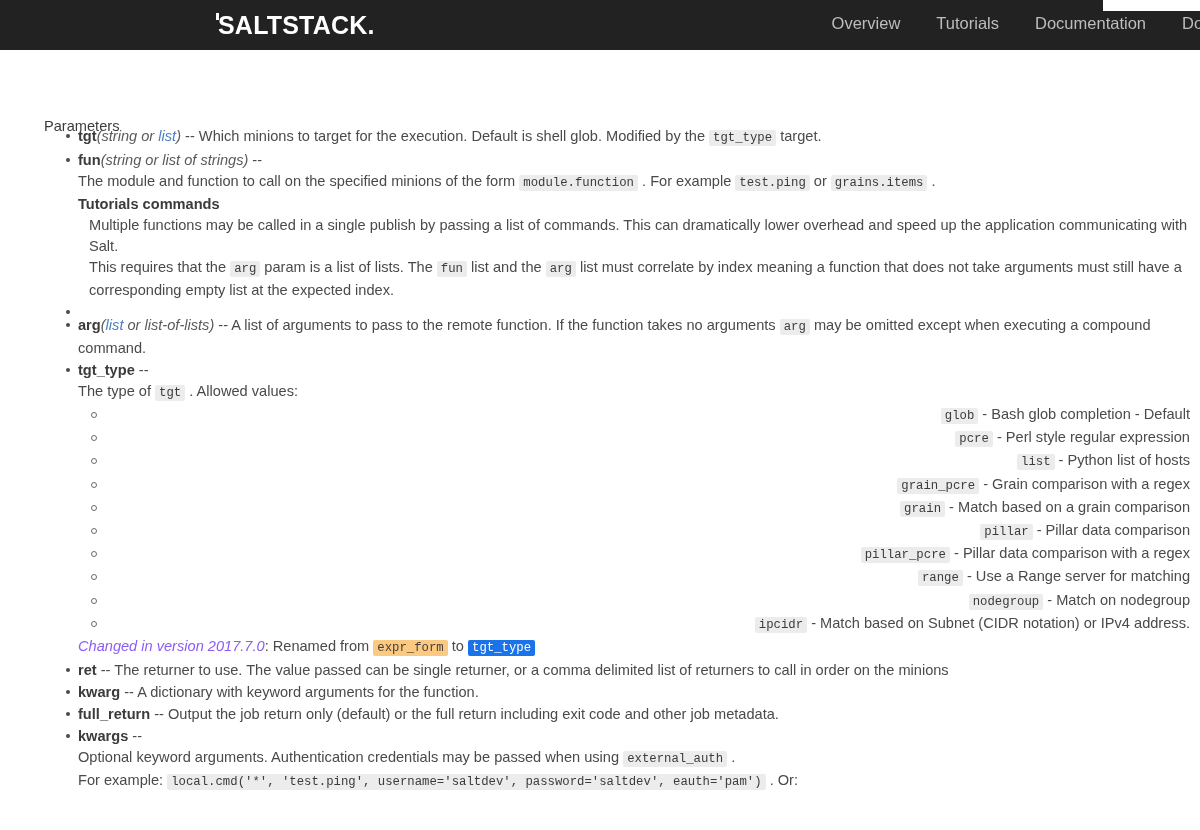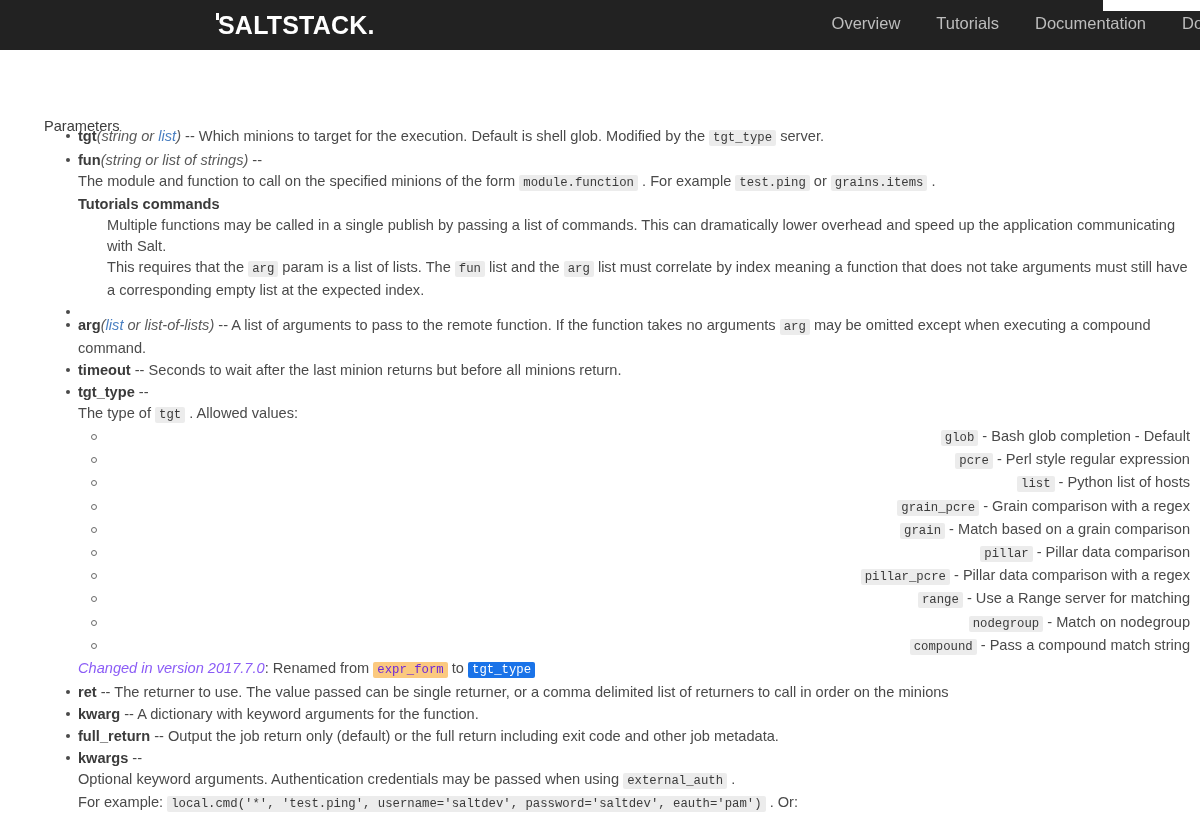--- a/index.html
+++ b/index.html
@@ -132,25 +132,25 @@
 
   code, .code {
     font-family: "Liberation Mono", monospace;
     font-size: 12.3px;
     background: #ececec;
     color: #3b3b3b;
     padding: 1px 4px;
     border-radius: 2px;
     white-space: nowrap;
   }
-  code.hl-orange { background: #fbc97f; color: #6d28d9; }
+  code.hl-orange { background: #fbc97f; color: #404040; }
   code.hl-blue   { background: #1a73e8; color: #ffffff; }
   .sub-block { margin: 0; padding: 0; }
   .sub-title { font-weight: 700; color: #3b3b3b; }
-  .deep-para { margin-left: 29px; }
+  .deep-para { margin-left: 11px; }
 
   ul.allowed-list {
     list-style: none;
     margin: 0;
     padding: 0 0 0 26px;
   }
   ul.allowed-list > li {
     position: relative;
     margin: 0;
     padding: 0;
@@ -191,21 +191,21 @@
   <div id="header-notch"></div>
 </div>
 
 <div id="doc-content">
 
   <div id="params-heading" class="section-title">Parameters</div>
 
   <ul class="param-list">
 
     <li>
-      <span class="pname">tgt</span><span class="ptype">(</span><span class="ptype">string or </span><a class="reflink ital" href="#">list</a><span class="ptype">)</span><span> -- </span><span>Which minions to target for the execution. Default is shell glob. Modified by the </span><code>tgt_type</code><span> server.</span>
+      <span class="pname">tgt</span><span class="ptype">(</span><span class="ptype">string or </span><a class="reflink ital" href="#">list</a><span class="ptype">)</span><span> -- </span><span>Which minions to target for the execution. Default is shell glob. Modified by the </span><code>tgt_type</code><span> target.</span>
     </li>
 
     <li>
       <span class="pname">fun</span><span class="ptype">(string or list of strings)</span><span> -- </span>
       <div class="sub-block">
         <div><span>The module and function to call on the specified minions of the form </span><code>module.function</code><span> . For example </span><code>test.ping</code><span> or </span><code>grains.items</code><span> .</span></div>
 
         <div class="sub-title">Tutorials commands</div>
 
         <div class="deep-para">Multiple functions may be called in a single publish by passing a list of commands. This can dramatically lower overhead and speed up the application communicating with Salt.</div>
@@ -213,40 +213,37 @@
         <div class="deep-para"><span>This requires that the </span><code>arg</code><span> param is a list of lists. The </span><code>fun</code><span> list and the </span><code>arg</code><span> list must correlate by index meaning a function that does not take arguments must still have a corresponding empty list at the expected index.</span></div>
       </div>
     </li>
 
     <li class="spacer-row" style="list-style:none;"></li>
 
     <li>
       <span class="pname">arg</span><span class="ptype">(</span><a class="reflink ital" href="#">list</a><span class="ptype"> or list-of-lists</span><span class="ptype">)</span><span> -- </span><span>A list of arguments to pass to the remote function. If the function takes no arguments </span><code>arg</code><span> may be omitted except when executing a compound command.</span>
     </li>
 
-    <li>
-      <span class="pname">timeout</span><span> -- </span><span>Seconds to wait after the last minion returns but before all minions return.</span>
-    </li>
 
     <li>
       <span class="pname">tgt_type</span><span> -- </span>
       <div class="sub-block">
         <div><span>The type of </span><code>tgt</code><span> . Allowed values:</span></div>
 
         <ul class="allowed-list">
           <li><code>glob</code><span> - Bash glob completion - Default</span></li>
           <li><code>pcre</code><span> - Perl style regular expression</span></li>
           <li><code>list</code><span> - Python list of hosts</span></li>
           <li><code>grain_pcre</code><span> - Grain comparison with a regex</span></li>
           <li><code>grain</code><span> - Match based on a grain comparison</span></li>
           <li><code>pillar</code><span> - Pillar data comparison</span></li>
           <li><code>pillar_pcre</code><span> - Pillar data comparison with a regex</span></li>
           <li><code>range</code><span> - Use a Range server for matching</span></li>
           <li><code>nodegroup</code><span> - Match on nodegroup</span></li>
-          <li><code>compound</code><span> - Pass a compound match string</span></li>
+          <li><code>ipcidr</code><span> - Match based on Subnet (CIDR notation) or IPv4 address.</span></li>
         </ul>
 
         <div><span class="versionmodified">Changed in version 2017.7.0</span><span class="vm-rest">: Renamed from </span><code class="hl-orange">expr_form</code><span class="vm-rest"> to </span><code class="hl-blue">tgt_type</code></div>
       </div>
     </li>
 
     <li>
       <span class="pname">ret</span><span> -- </span><span>The returner to use. The value passed can be single returner, or a comma delimited list of returners to call in order on the minions</span>
     </li>
 

